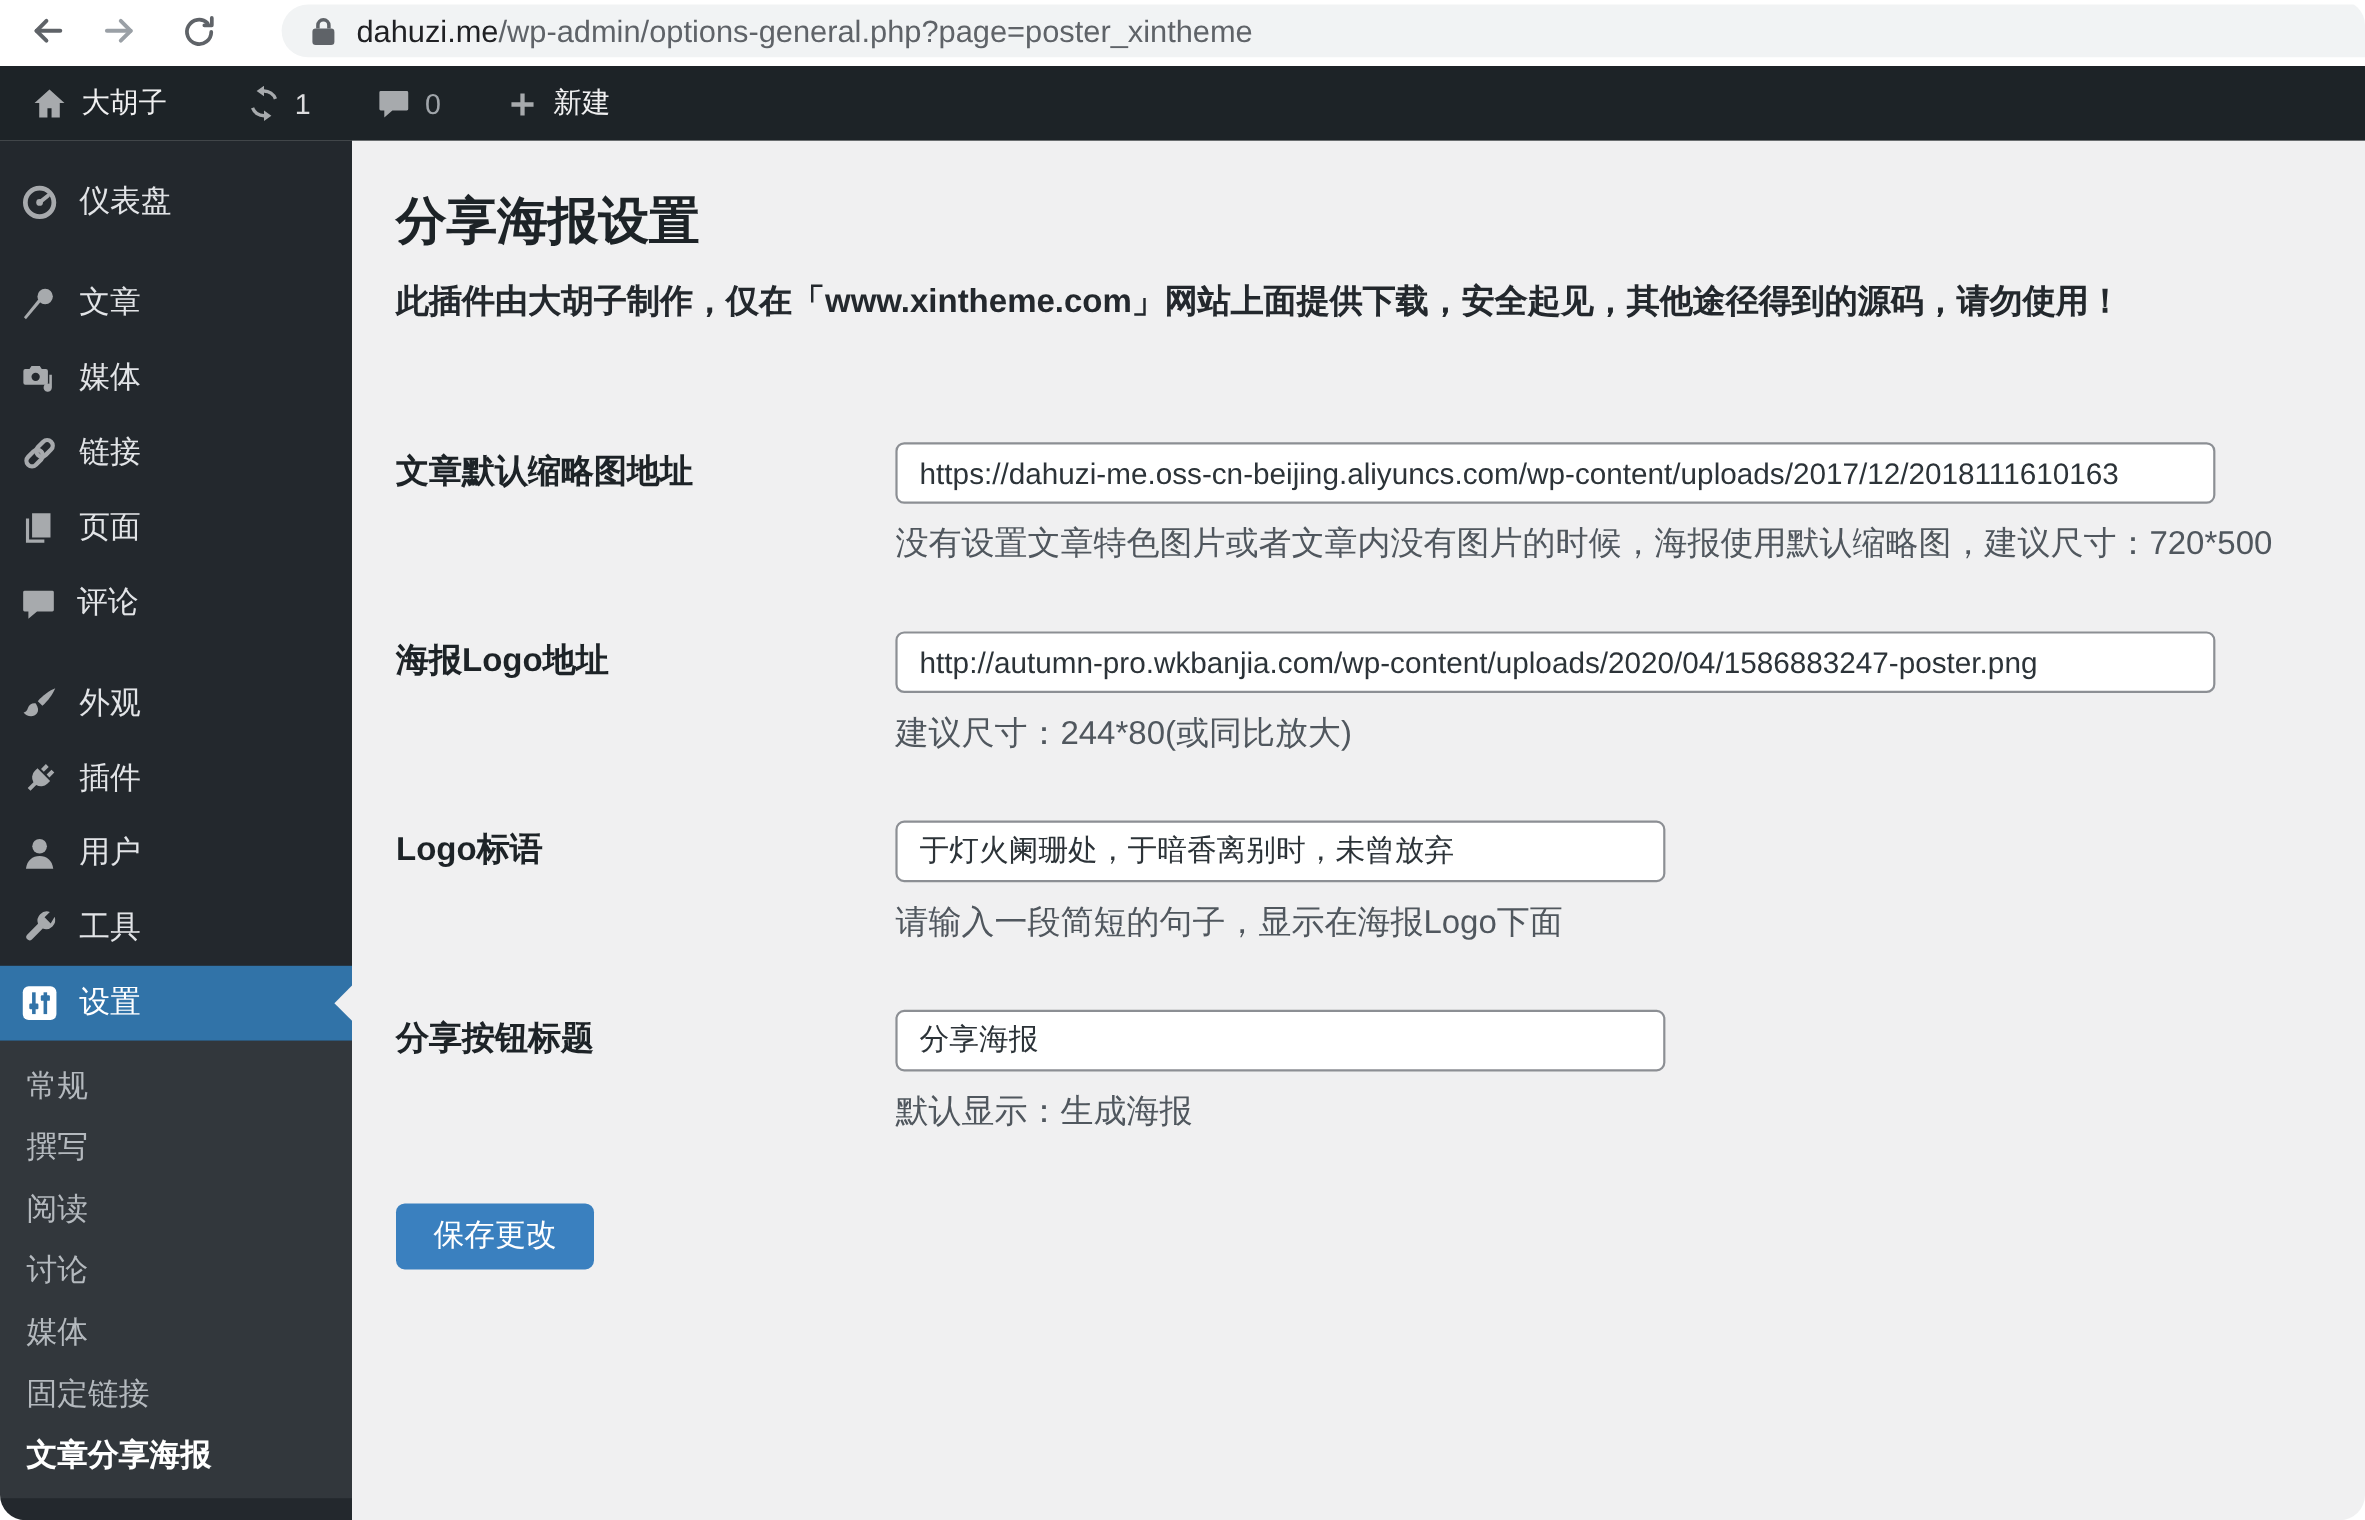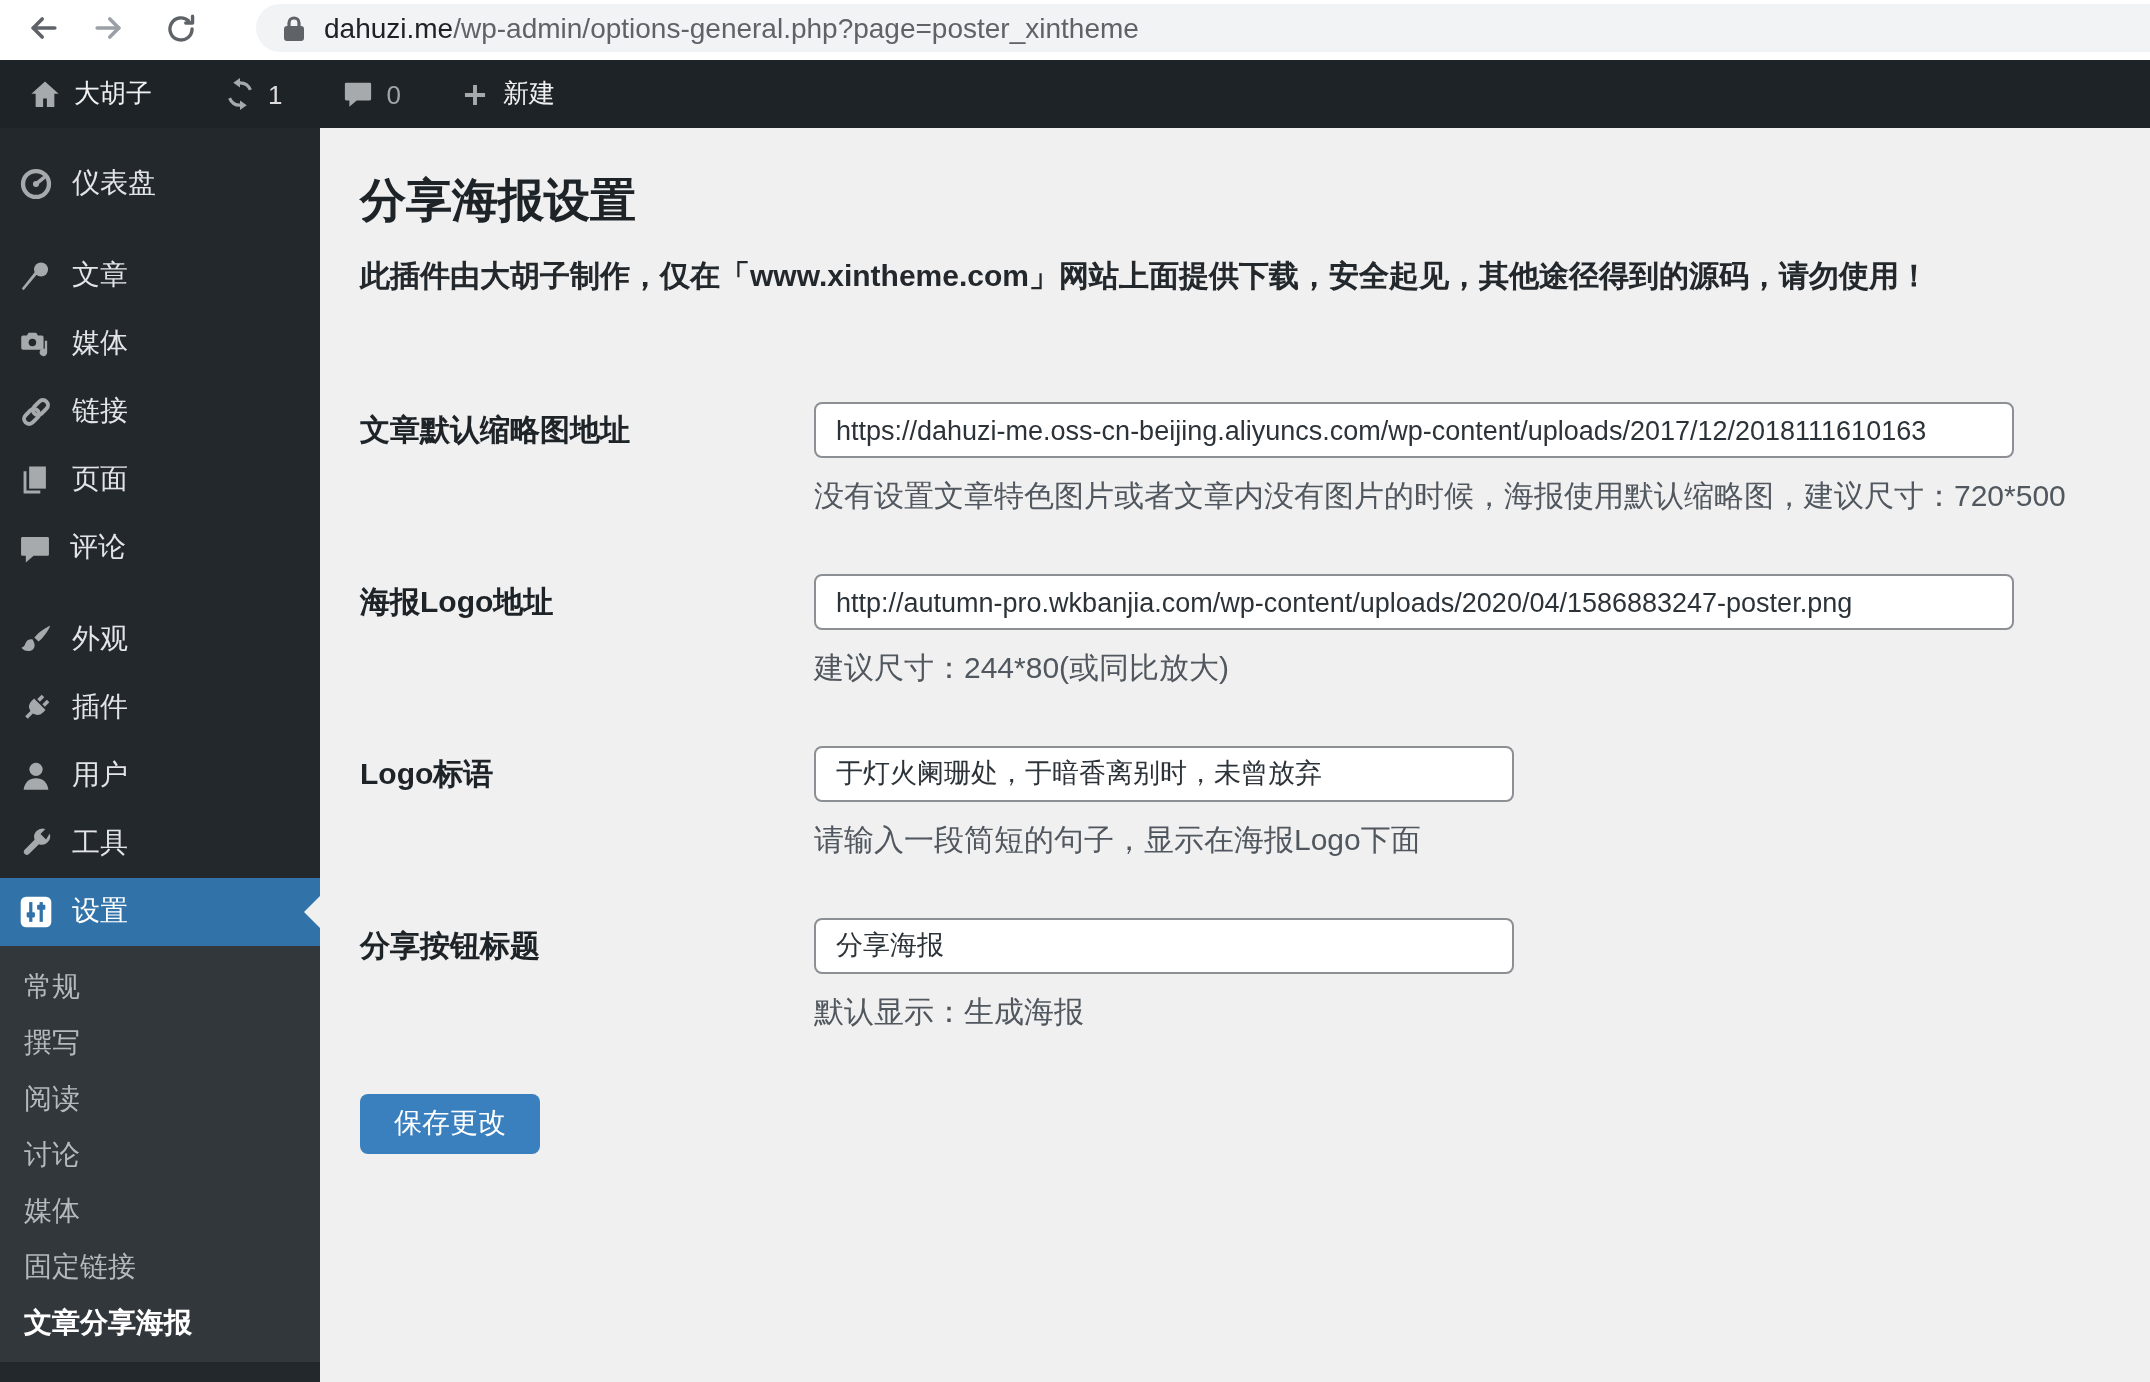--- a/index.html
+++ b/index.html
@@ -1,17 +1,17 @@
 <!DOCTYPE html>
 <html><head>
 <meta charset="utf-8">
 <style>
   html,body{margin:0;padding:0;background:#fff;}
   body{font-family:"Liberation Sans","DejaVu Sans",sans-serif;}
-  #stage{width:2150px;height:1382px;overflow:hidden;position:relative;}
+  #stage{width:2150px;height:1382px;overflow:hidden;position:relative;border-radius:23px;}
   #viewport{width:1075px;height:691px;transform:scale(2);transform-origin:0 0;background:#fff;}
 
   
   .chrome{height:30px;background:#ffffff;position:relative;}
   .chrome .navbtn{position:absolute;top:4px;width:20px;height:20px;display:flex;align-items:center;justify-content:center;cursor:pointer;}
   .chrome .back{left:12px;color:#5f6368;}
   .chrome .fwd{left:44px;color:#9aa0a6;}
   .chrome .reload{left:80px;color:#5f6368;}
   .omnibox{position:absolute;left:128px;right:0;top:2px;height:24px;background:#f1f3f4;border-radius:13px 0 0 13px;display:flex;align-items:center;}
   .omnibox .lock{margin:0 9px 0 13px;color:#5f6368;display:flex;}

